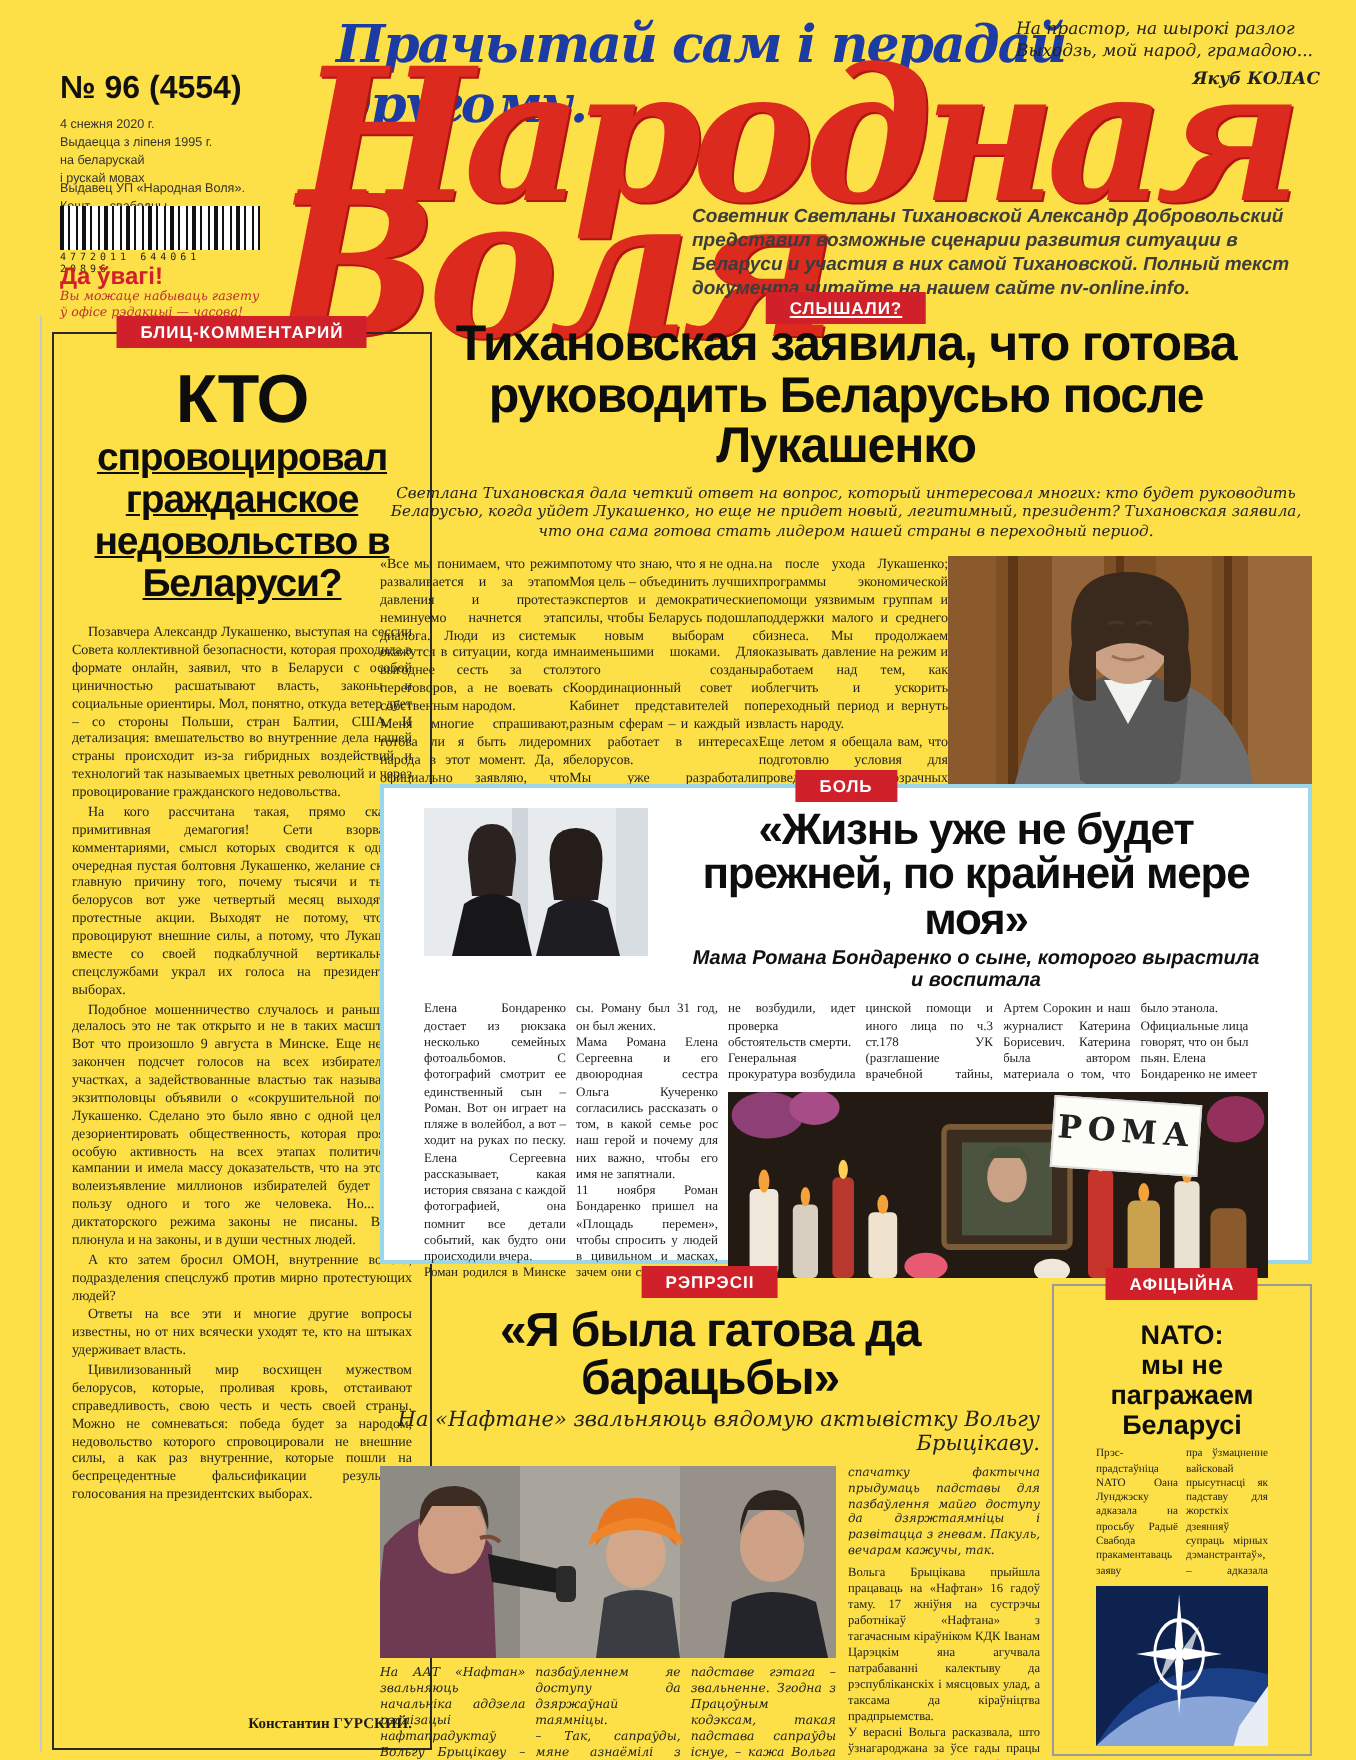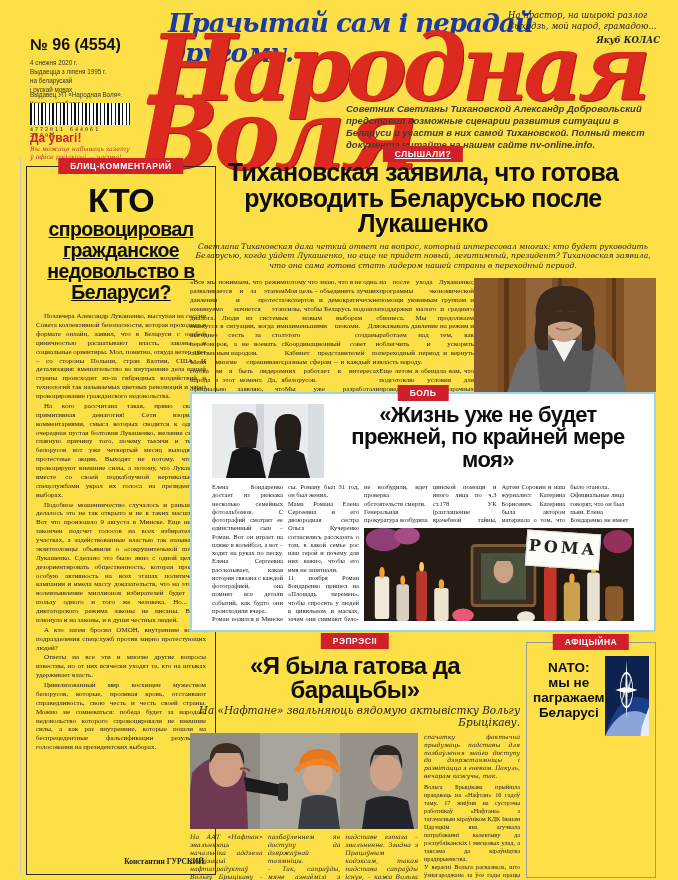--- a/index.html
+++ b/index.html
@@ -81,21 +81,21 @@
   .repress .standfirst{font:italic 400 10.5px "DejaVu Serif",serif;text-align:right;margin:0 0 5px;color:#222;}
   .repress-row{display:flex;gap:6px;height:176px;}
   .repress-left{width:228px;flex:0 0 228px;display:flex;flex-direction:column;gap:4px;}
   .repress-photo{width:100%;height:96px;}
   .repress-cols{display:flex;gap:5px;flex:1;overflow:hidden;}
   .repress-cols .rc{flex:1;overflow:hidden;font-size:6.2px;}
   .repress-side{flex:1;overflow:hidden;}
 
   
   .official{left:526px;top:642px;width:130px;height:236px;border:1px solid #999;box-sizing:border-box;
-            padding:10px 6px 4px;display:flex;flex-direction:row;}
+            padding:10px 21px 4px;display:flex;flex-direction:column;}
   .official h1{font-size:13.5px;line-height:1.1;margin:8px 0 4px;letter-spacing:0;}
   .official-cols{display:flex;gap:4px;flex:1;overflow:hidden;}
   .official-cols .oc{flex:1;overflow:hidden;font-size:5.6px;line-height:1.3;}
   .nato-logo{height:80px;margin-top:3px;}
 </style>
 </head>
 <body>
 
 <div class="page">
   <div class="edge-line"></div>
@@ -190,20 +190,21 @@
           <ellipse cx="34" cy="26" rx="10" ry="12" fill="#d9b49a"></ellipse>
           <path d="M22 26 Q22 8 34 8 Q46 8 46 26 L44 44 L24 44 Z" fill="#2b2320"></path>
           <path d="M14 74 L20 48 Q34 38 48 48 L54 74 Z" fill="#17171a"></path>
           <ellipse cx="76" cy="28" rx="11" ry="12" fill="#d9b49a"></ellipse>
           <path d="M63 30 Q61 10 76 10 Q91 10 89 30 L87 46 L65 46 Z" fill="#241d1a"></path>
           <path d="M56 74 L62 50 Q76 40 92 50 L98 74 Z" fill="#1d1d22"></path>
         </svg>
       </div>
       <div class="pain-head-right">
         <h1 class="headline">«Жизнь уже не будет прежней, по крайней мере моя»</h1>
+        <div class="standfirst">Мама Романа Бондаренко о сыне, которого вырастила и воспитала</div>
       </div>
     </div>
     <div class="pain-body">
       <div class="pain-col serif-body just pre" style="font-size:6.5px">Елена Бондаренко достает из рюкзака несколько семейных фотоальбомов. С фотографий смотрит ее единственный сын – Роман. Вот он играет на пляже в волейбол, а вот – ходит на руках по песку. Елена Сергеевна рассказывает, какая история связана с каждой фотографией, она помнит все детали событий, как будто они происходили вчера.
 Роман родился в Минске в 1989 году, но вырос в России. Когда ему было 3,5 года, семья переехала в Нижневартовск. Это город в Ханты-Мансийском автономном округе Югра, одном из крупнейших нефтедобывающих регионов мира.
 После армии Роман работал в сети магазинов «Остров чистоты», начинал администратором, дорос до директора магазина. По образованию молодой человек был дизайнером, во дворе «Площади перемен» проводил для детей мастер-клас-</div>
       <div class="pain-col serif-body just pre" style="font-size:6.5px">сы. Роману был 31 год, он был жених.
 Мама Романа Елена Сергеевна и его двоюродная сестра Ольга Кучеренко согласились рассказать о том, в какой семье рос наш герой и почему для них важно, чтобы его имя не запятнали.
 11 ноября Роман Бондаренко пришел на «Площадь перемен», чтобы спросить у людей в цивильном и масках, зачем они снимают бело-красно-белые ленты. Как рассказывали очевидцы, на Романа набросились неизвестные, стали бить, а потом «профессионально задержали» и отвезли в микроавтобус. Через полтора часа он был доставлен из Центрального РУВД Минска в больницу. Операция длилась несколько часов, но, к сожалению, врачи помочь не смогли, Роман скончался. Уголовное дело по факту гибели, по информации родных, пока</div>
       <div class="pain-right">

